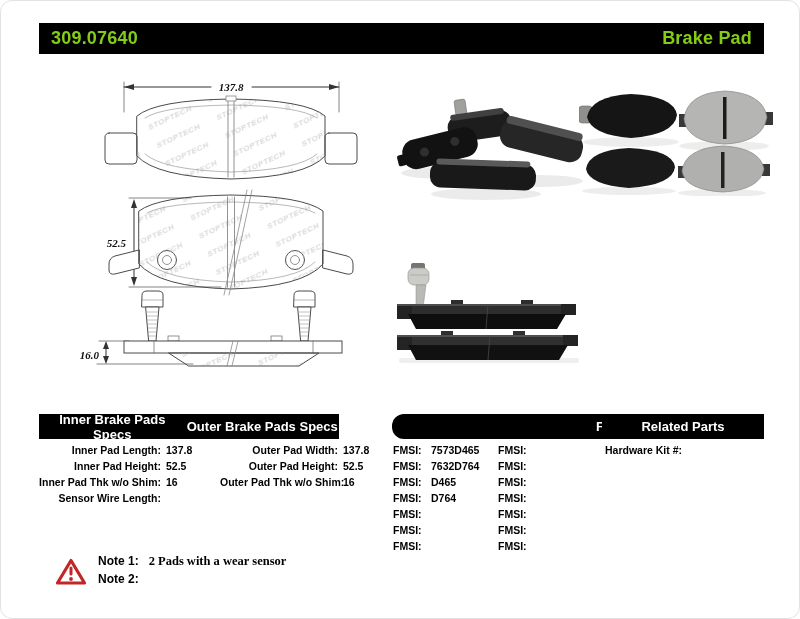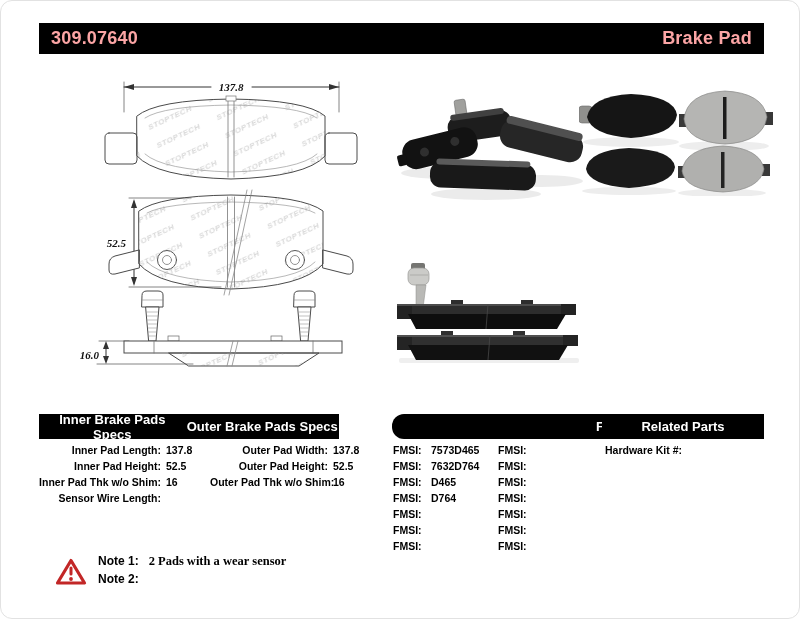--- a/index.html
+++ b/index.html
@@ -1,33 +1,33 @@
 <!DOCTYPE html>
 <html><head>
 <meta charset="utf-8">
 <style>
   html,body{margin:0;padding:0;background:#fff;}
   .page{position:relative;width:800px;height:619px;background:#fff;overflow:hidden;
         font-family:"Liberation Sans",sans-serif;border:1px solid #e2e2e2;border-radius:12px;box-sizing:border-box;}
-  .topbar{position:absolute;left:38px;top:22px;width:725px;height:31px;background:#000;color:#fca5a5;
+  .topbar{position:absolute;left:38px;top:22px;width:725px;height:31px;background:#000;color:#84cc16;
           display:flex;justify-content:space-between;align-items:center;padding:0 12px;box-sizing:border-box;
           font-weight:bold;font-size:18px;letter-spacing:.2px;}
   .thead{position:absolute;top:413px;height:25px;background:#000;color:#fff;font-weight:bold;font-size:13px;
          display:flex;align-items:center;}
   .thead span{display:block;text-align:center;}
   .specbar{left:38px;width:300px;}
   .specbar .cell1{width:170px;}
   .specbar .cell2{width:178px;}
   .fmsibar{left:391px;width:246px;justify-content:flex-end;border-radius:12px;}
   .relbar{left:601px;width:162px;justify-content:center;}
   .col{position:absolute;top:441px;font-size:10.5px;font-weight:bold;color:#000;}
   .row{display:flex;height:16px;align-items:center;white-space:nowrap;}
   .lbl{text-align:right;}
   .inner-col{left:36px;} .inner-col .lbl{width:124px;}
-  .outer-col{left:209px;} .outer-col .lbl{width:118px;}
+  .outer-col{left:219px;} .outer-col .lbl{width:118px;}
   .fmsi-col1{left:392px;} .fmsi-col2{left:497px;}
   .fmsi-col1 .lbl,.fmsi-col2 .lbl{width:33px;text-align:left;}
   .rel-col{left:604px;} .rel-col .lbl{text-align:center;}
   .val{margin-left:5px;}
   .noterow{position:absolute;left:97px;height:16px;display:flex;align-items:center;
            font-size:12px;font-weight:bold;color:#000;white-space:nowrap;}
   .notetext{margin-left:10px;font-size:12.5px;}
   svg text.dim{font-family:"Liberation Serif",serif;font-style:italic;font-weight:bold;font-size:11px;fill:#111;}
   .absvg{position:absolute;}
 </style>

